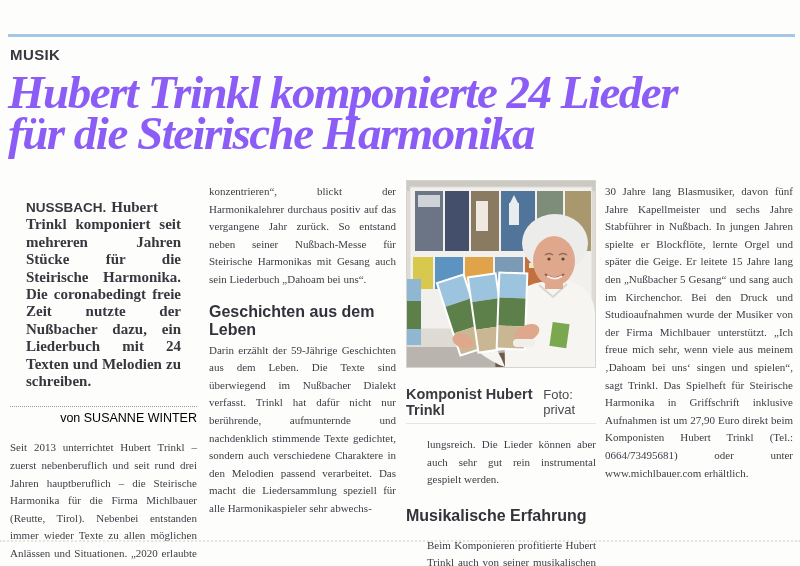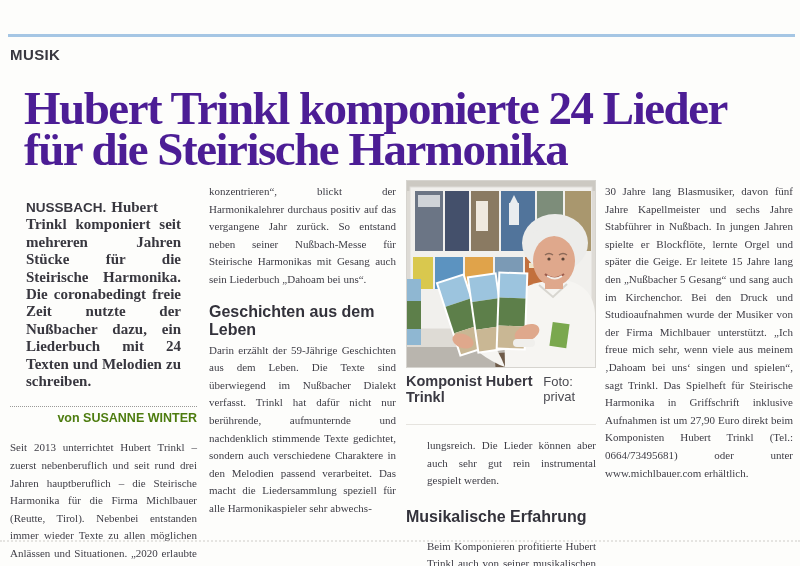--- a/index.html
+++ b/index.html
@@ -1,41 +1,41 @@
 <!DOCTYPE html>
 <html lang="de"><head>
 <meta charset="utf-8">
 <style>
   html,body{margin:0;padding:0;background:#ffffff;}
   .page{position:relative;width:800px;height:566px;background:#fdfdfb;overflow:hidden;
         font-family:"Liberation Serif",serif;color:#3e3d46;}
   .top-rule{position:absolute;left:8px;top:34px;width:787px;height:3px;background:#a5c6e4;}
   .kicker{position:absolute;left:10px;top:46px;font-family:"Liberation Sans",sans-serif;
           font-weight:bold;font-size:15px;letter-spacing:.4px;color:#393840;}
-  .headline{position:absolute;left:8px;top:72px;margin:16px;font-family:"Liberation Serif",serif;
-            font-weight:bold;font-size:47px;line-height:41px;letter-spacing:-1.5px;color:#4c1d95;}
+  .headline{position:absolute;left:8px;top:72px;margin:0;font-family:"Liberation Serif",serif;
+            font-weight:bold;font-size:47px;line-height:41px;letter-spacing:-1.5px;color:#8b5cf6;font-style:italic;}
   .hl-line{display:block;white-space:nowrap;}
   .col{position:absolute;top:183px;}
   .col1{left:10px;width:187px;}
   .col2{left:209px;width:187px;}
   .col3{left:406px;top:180px;width:190px;}
   .col4{left:605px;width:188px;}
   .body{margin:0;font-size:11px;line-height:17.6px;text-align:justify;color:#3e3d46;}
   .lead{margin:16px;font-weight:bold;font-size:15px;line-height:17.4px;text-align:justify;color:#38373f;}
   .lead-loc{font-family:"Liberation Sans",sans-serif;font-size:13.5px;padding-right:5px;}
   .byline-rule{margin-top:7px;border-top:1.5px dotted #9a9a98;}
   .byline{margin:4px 0 0;text-align:right;font-family:"Liberation Sans",sans-serif;
-          font-weight:bold;font-size:12.5px;color:#4d7c0f;}
+          font-weight:normal;font-size:12.5px;color:#000000;}
   .col1 .body{margin-top:14px;}
   .subhead{margin:14px 0 3px;font-family:"Liberation Sans",sans-serif;font-weight:bold;
            font-size:16px;color:#33323b;}
   .col3 .subhead{margin-top:18px;}
   .photo-frame{width:190px;height:188px;border:1px solid #d6d4cf;box-sizing:border-box;overflow:hidden;background:#e2dfda;}
   .caption-row{display:flex;justify-content:flex-end;align-items:baseline;
-               margin-top:5px;padding-bottom:19px;border-bottom:1px solid #e6e4df;}
+               margin-top:18px;padding-bottom:5px;border-bottom:1px solid #e6e4df;}
   .caption{font-family:"Liberation Sans",sans-serif;font-weight:bold;font-size:14.5px;color:#3a3942;}
   .credit{font-family:"Liberation Sans",sans-serif;font-size:13px;color:#4b4b52;}
   .col3 .body{margin-top:12px;margin-left:21px;}
   .bottom-dots{position:absolute;left:0;top:540px;width:800px;border-top:2px dotted #c9c7c3;opacity:.45;}
 </style>
 </head>
 <body>
 
 <div class="page">
 

